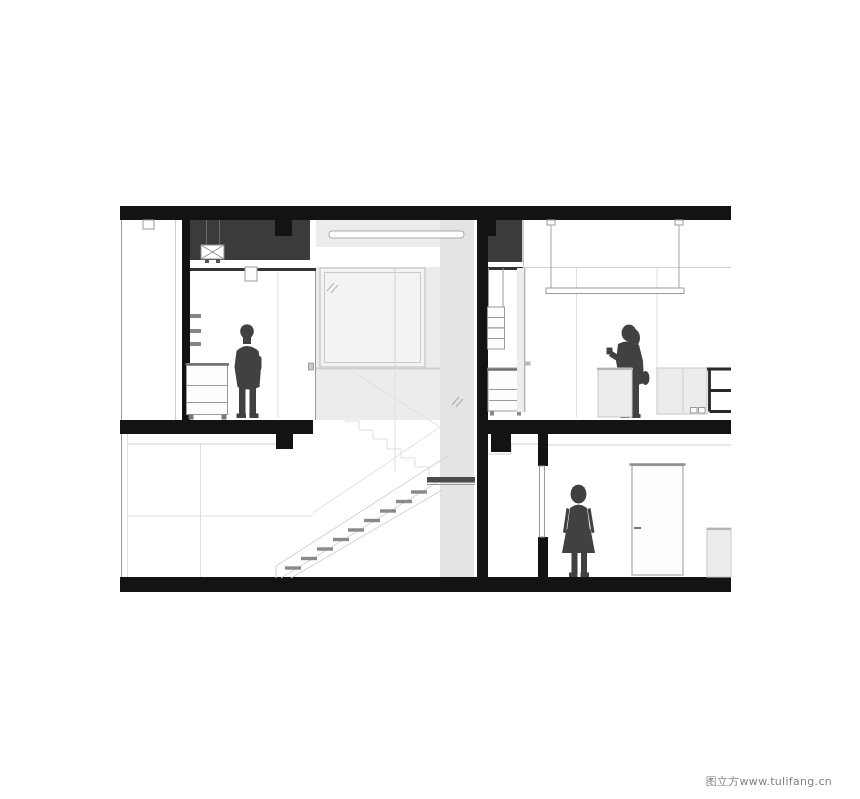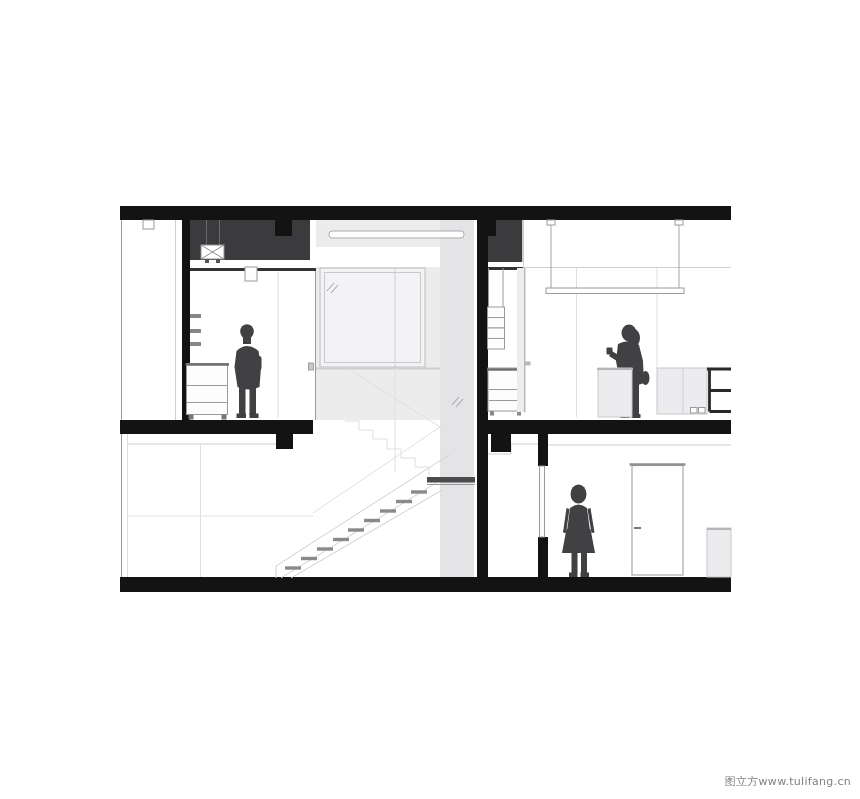--- a/index.html
+++ b/index.html
@@ -28,21 +28,21 @@
   .panel{fill:var(--panel-gray,#ececed);}
   .shaft{fill:var(--shaft-gray,#e4e4e6);}
   .white{fill:#ffffff;}
   .furn{fill:var(--furniture-fill,#fdfdfd);stroke:var(--line-medium,#9a9a9d);stroke-width:1;}
   .furng{fill:var(--furniture-gray,#ececee);stroke:#c8c8cb;stroke-width:1;}
   .lnd{stroke:var(--line-dark,#6f6f72);fill:none;}
   .lnm{stroke:var(--line-medium,#9a9a9d);fill:none;}
   .lnl{stroke:var(--line-light,#cfcfd2);fill:none;}
   .lnf{stroke:var(--line-faint,#dfdfe2);fill:none;}
   .tread{stroke:var(--tread-gray,#8a8a8d);stroke-width:3.4;}
-  .watermark{position:absolute;right:9px;bottom:10px;font-size:11px;
+  .watermark{position:absolute;right:28px;bottom:10px;font-size:11px;
              letter-spacing:.3px;color:var(--watermark-gray,#7f7f7f);margin-top:10px;}
 </style>
 </head>
 <body>
 
 <div class="canvas">
 <svg width="860" height="799" viewBox="0 0 860 799" xmlns="http://www.w3.org/2000/svg">
 
   <g>
     <rect class="panel" x="316" y="220" width="158" height="200"></rect>

